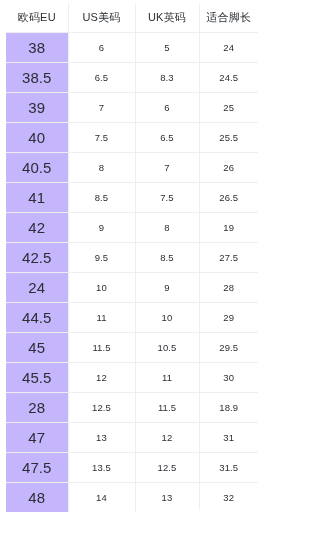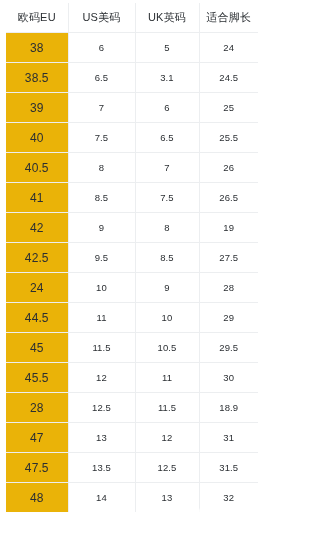--- a/index.html
+++ b/index.html
@@ -65,22 +65,22 @@
     color: #33383d;
     border-bottom: 1px solid #e8eaec;
   }
 
   tbody td {
     font-size: 9.5px;
     letter-spacing: 0.1px;
     color: #2f3337;
   }
   tbody td.col-eu {
-    background: #eab308;
-    font-size: 12px;
+    background: #c4b5fd;
+    font-size: 15px;
   }
 
   
   .watermark {
     position: absolute;
     right: 4px;
     bottom: 6px;
     width: 108px;
     height: 34px;
     pointer-events: none;
@@ -111,21 +111,21 @@
     <tbody>
         <tr>
           <td class="col-eu">38</td>
           <td>6</td>
           <td>5</td>
           <td>24</td>
         </tr>
         <tr>
           <td class="col-eu">38.5</td>
           <td>6.5</td>
-          <td>3.1</td>
+          <td>8.3</td>
           <td>24.5</td>
         </tr>
         <tr>
           <td class="col-eu">39</td>
           <td>7</td>
           <td>6</td>
           <td>25</td>
         </tr>
         <tr>
           <td class="col-eu">40</td>

